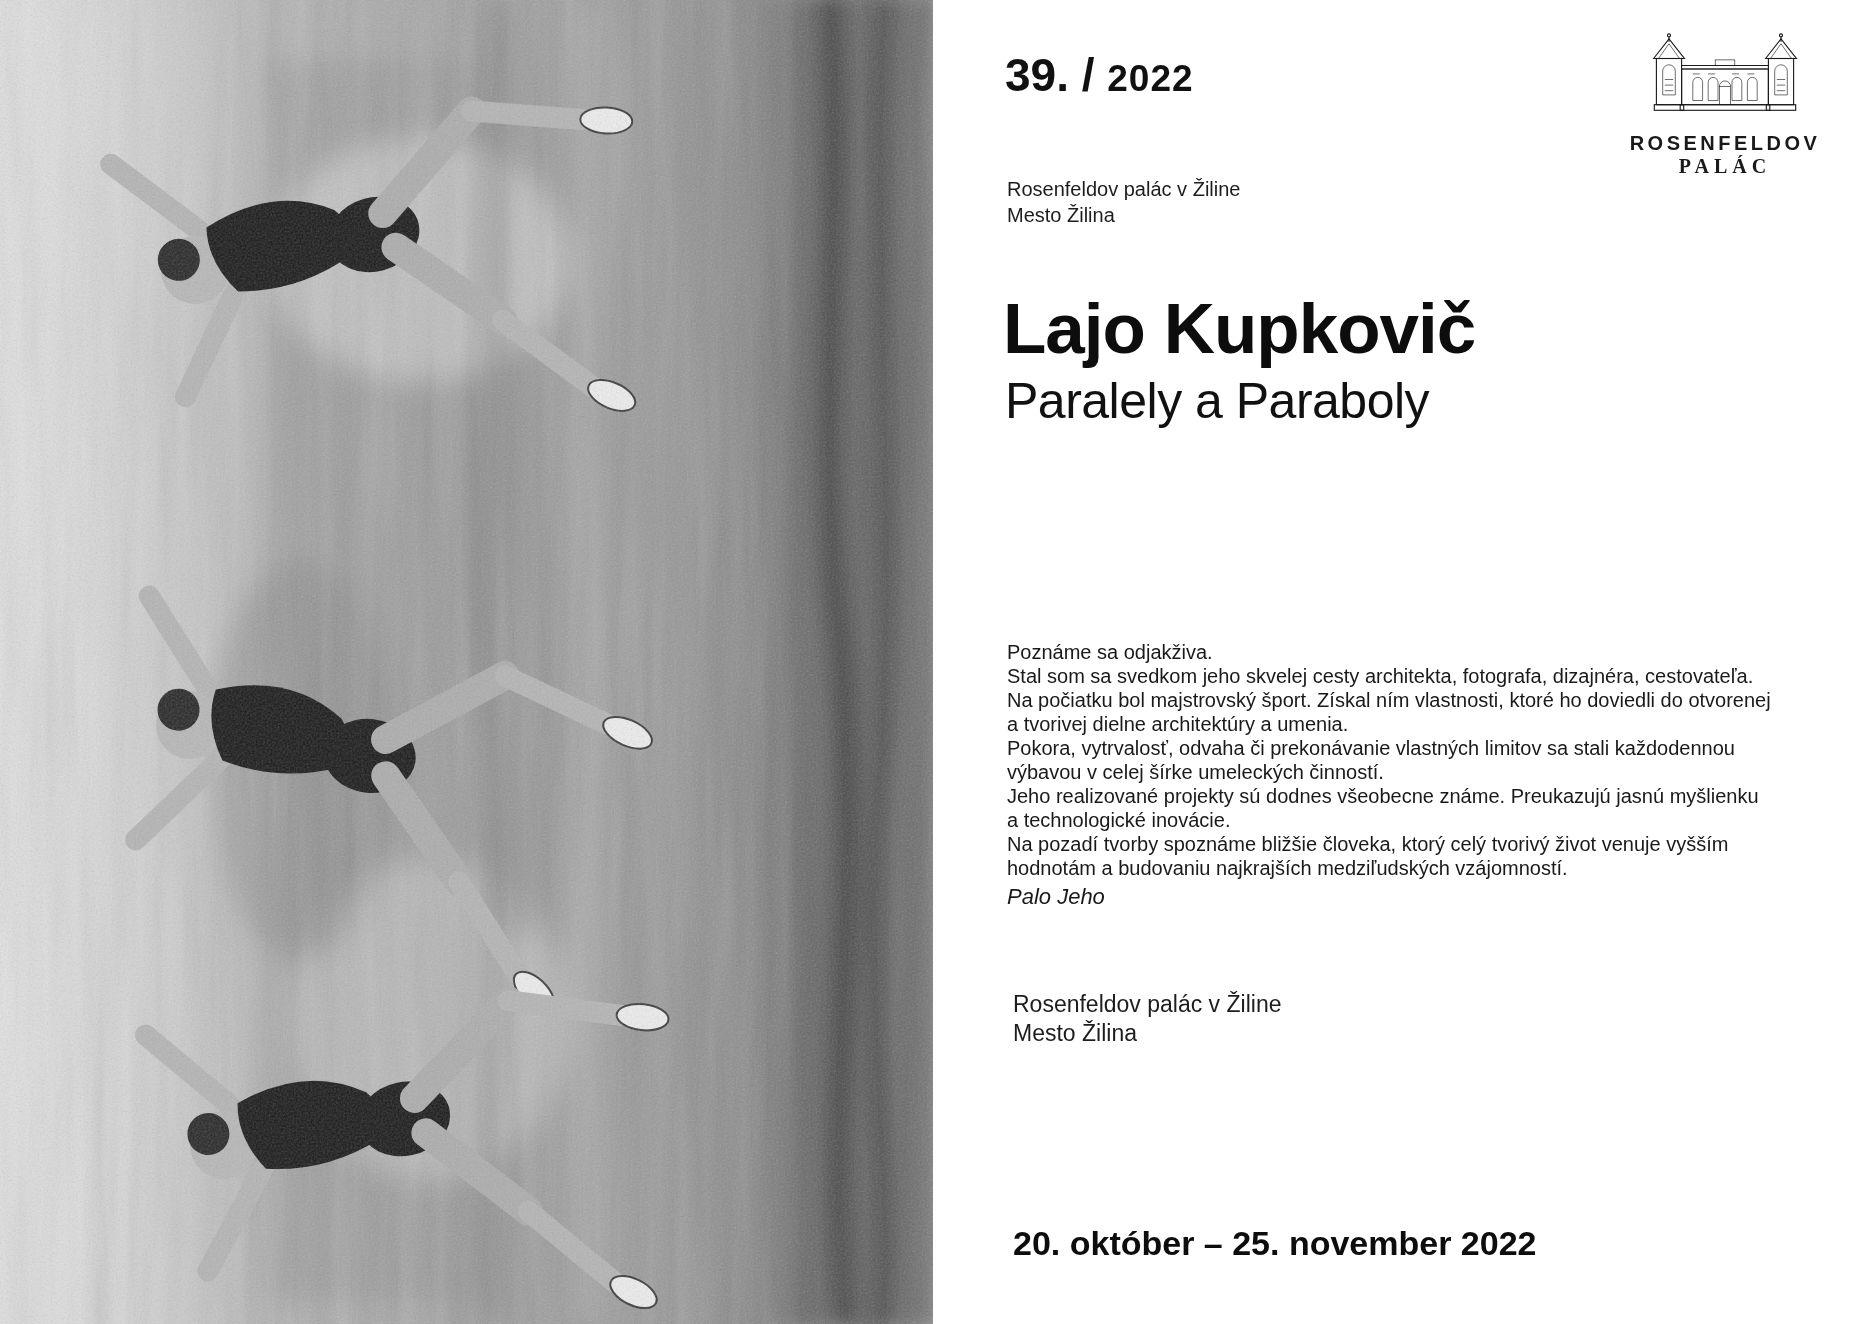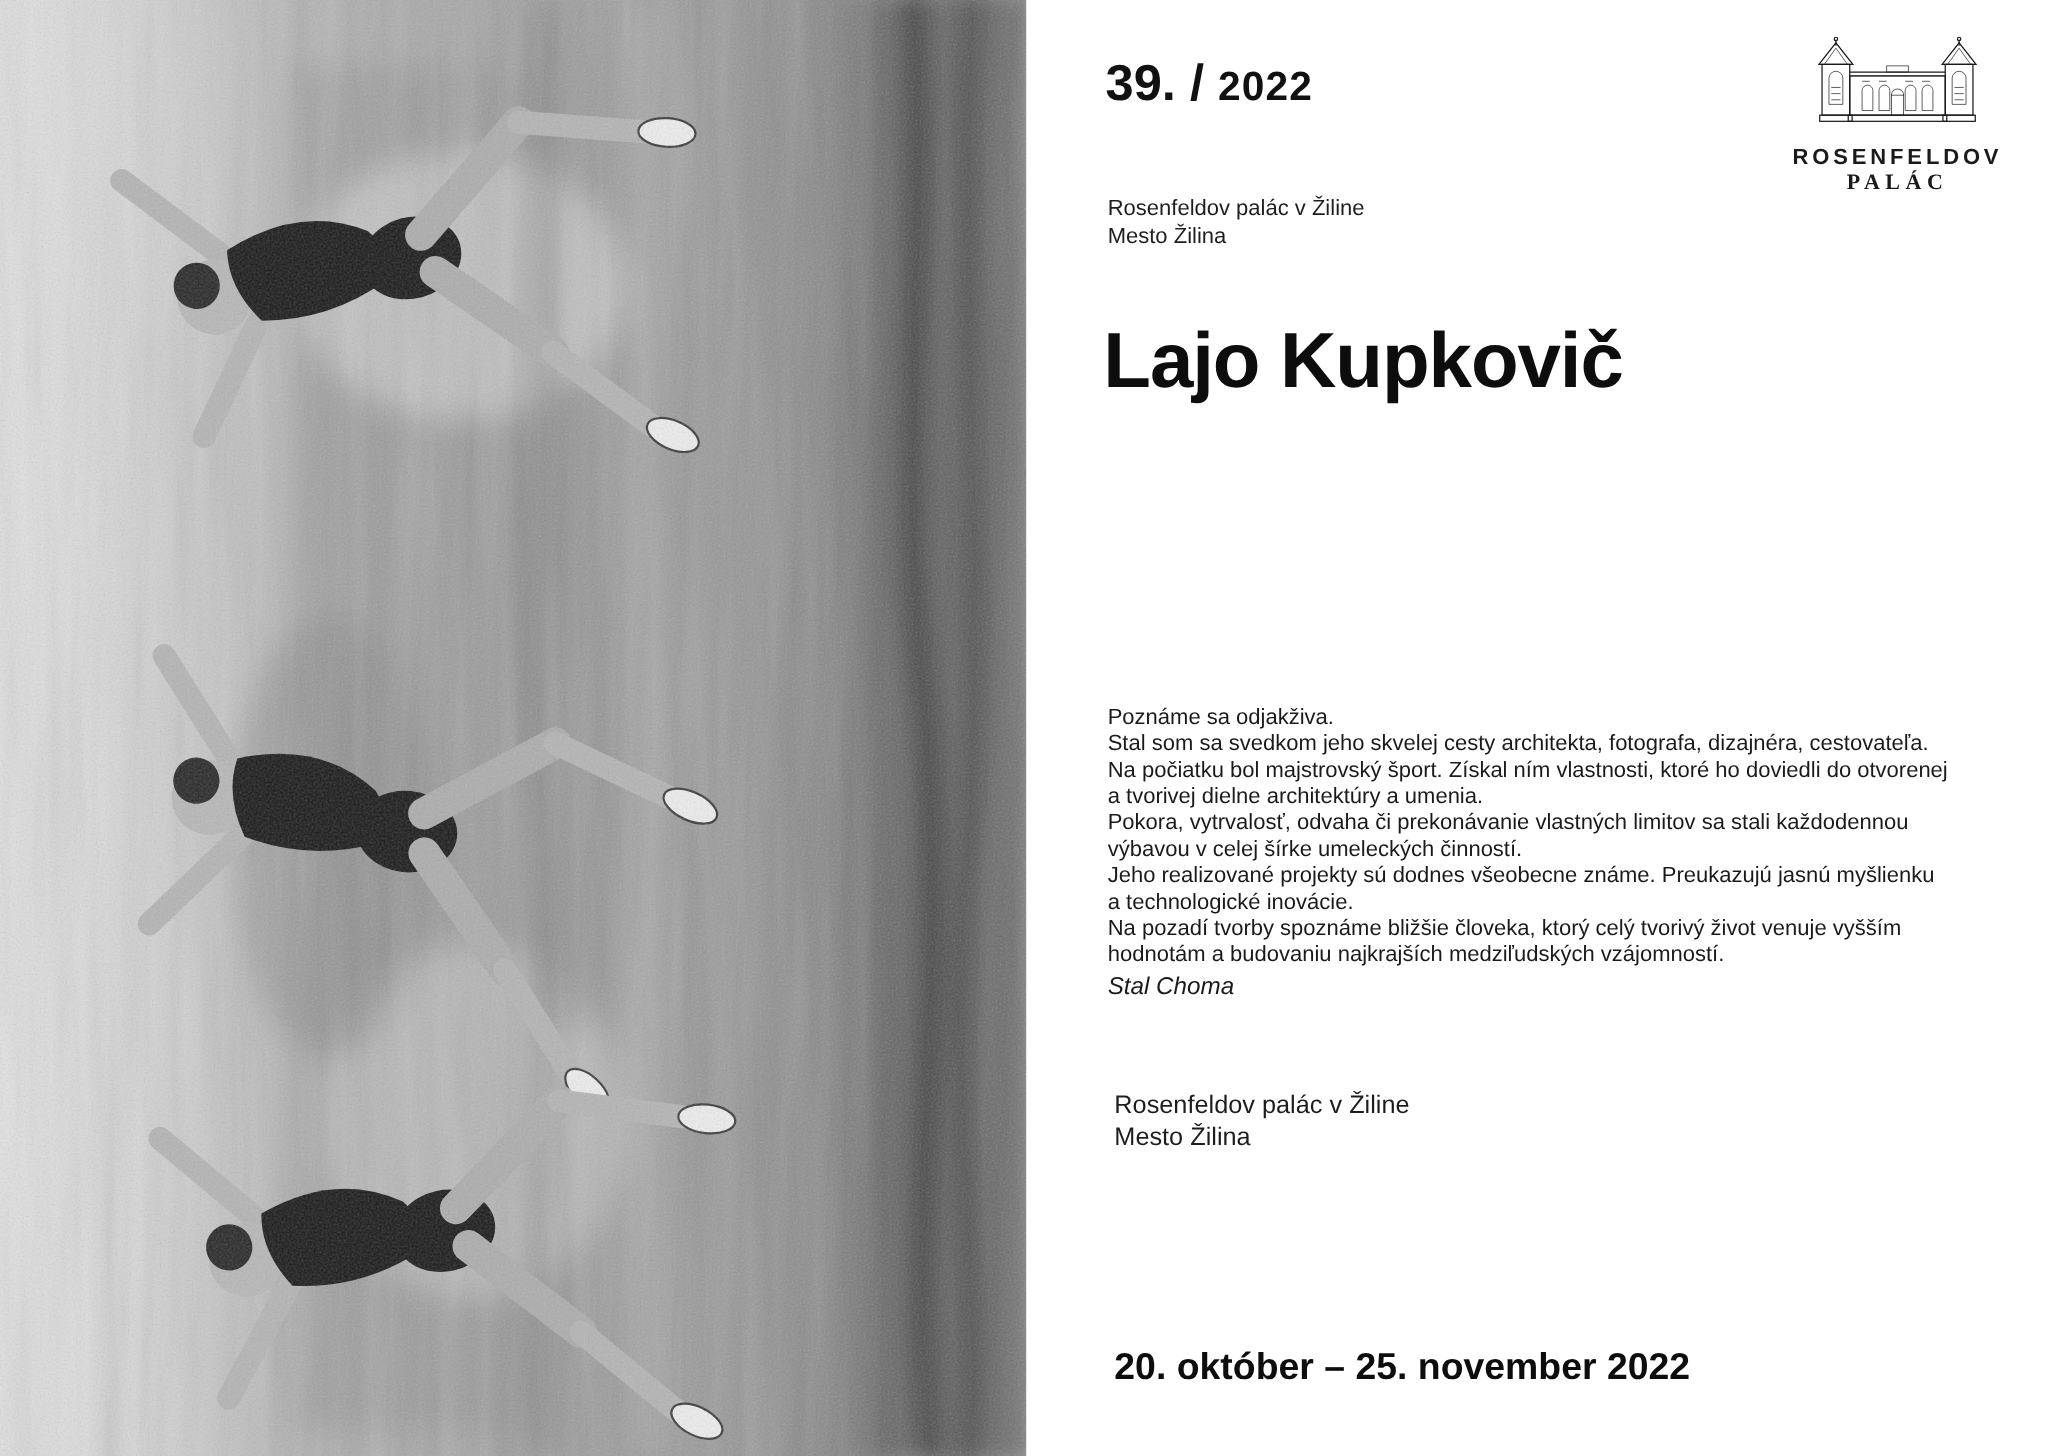--- a/index.html
+++ b/index.html
@@ -220,34 +220,35 @@
       <div class="logo-line1">ROSENFELDOV</div>
       <div class="logo-line2">PALÁC</div>
     </div>
 
     <div class="org-top">
       <div>Rosenfeldov palác v Žiline</div>
       <div>Mesto Žilina</div>
     </div>
 
     <h1 class="artist-name">Lajo Kupkovič</h1>
+    <h2 class="exhibition-title">Paralely a Paraboly</h2>
 
 
     <p class="body-text">Poznáme sa odjakživa.
 Stal som sa svedkom jeho skvelej cesty architekta, fotografa, dizajnéra, cestovateľa.
 Na počiatku bol majstrovský šport. Získal ním vlastnosti, ktoré ho doviedli do otvorenej
 a tvorivej dielne architektúry a umenia.
 Pokora, vytrvalosť, odvaha či prekonávanie vlastných limitov sa stali každodennou
 výbavou v celej šírke umeleckých činností.
 Jeho realizované projekty sú dodnes všeobecne známe. Preukazujú jasnú myšlienku
 a technologické inovácie.
 Na pozadí tvorby spoznáme bližšie človeka, ktorý celý tvorivý život venuje vyšším
 hodnotám a budovaniu najkrajších medziľudských vzájomností.</p>
 
-    <p class="author">Stal Choma</p>
+    <p class="author">Palo Jeho</p>
 
     <div class="vernissage">
       <div class="vern-lines">
         <div>Rosenfeldov palác v Žiline</div>
         <div>Mesto Žilina</div>
       </div>
     </div>
 
     <div class="duration">20. október – 25. november 2022</div>
 

